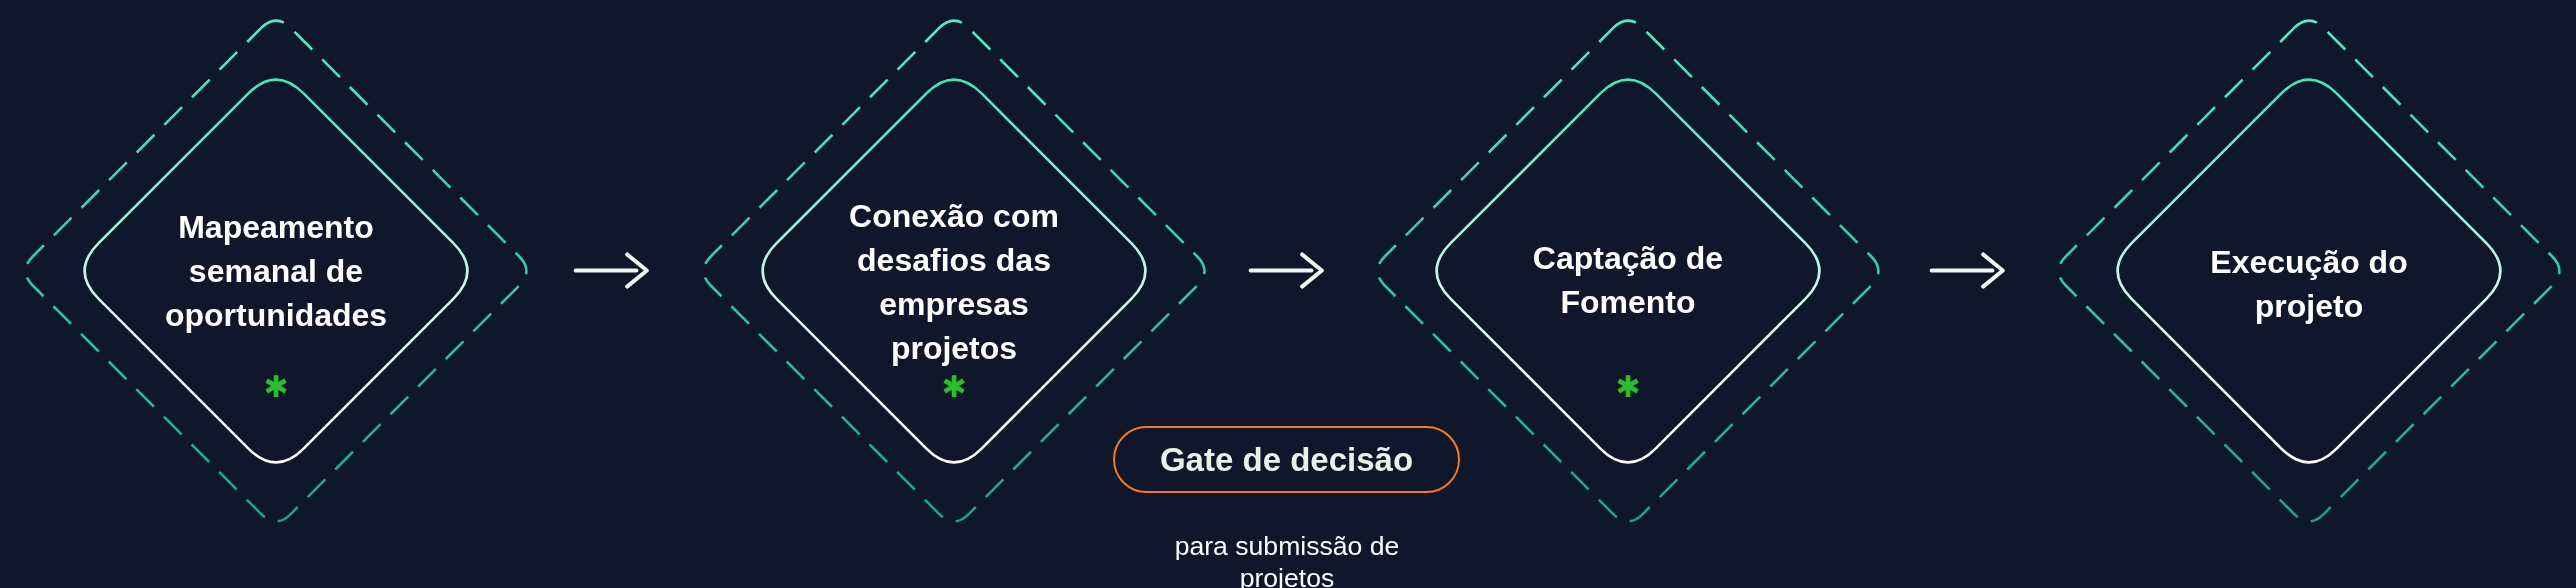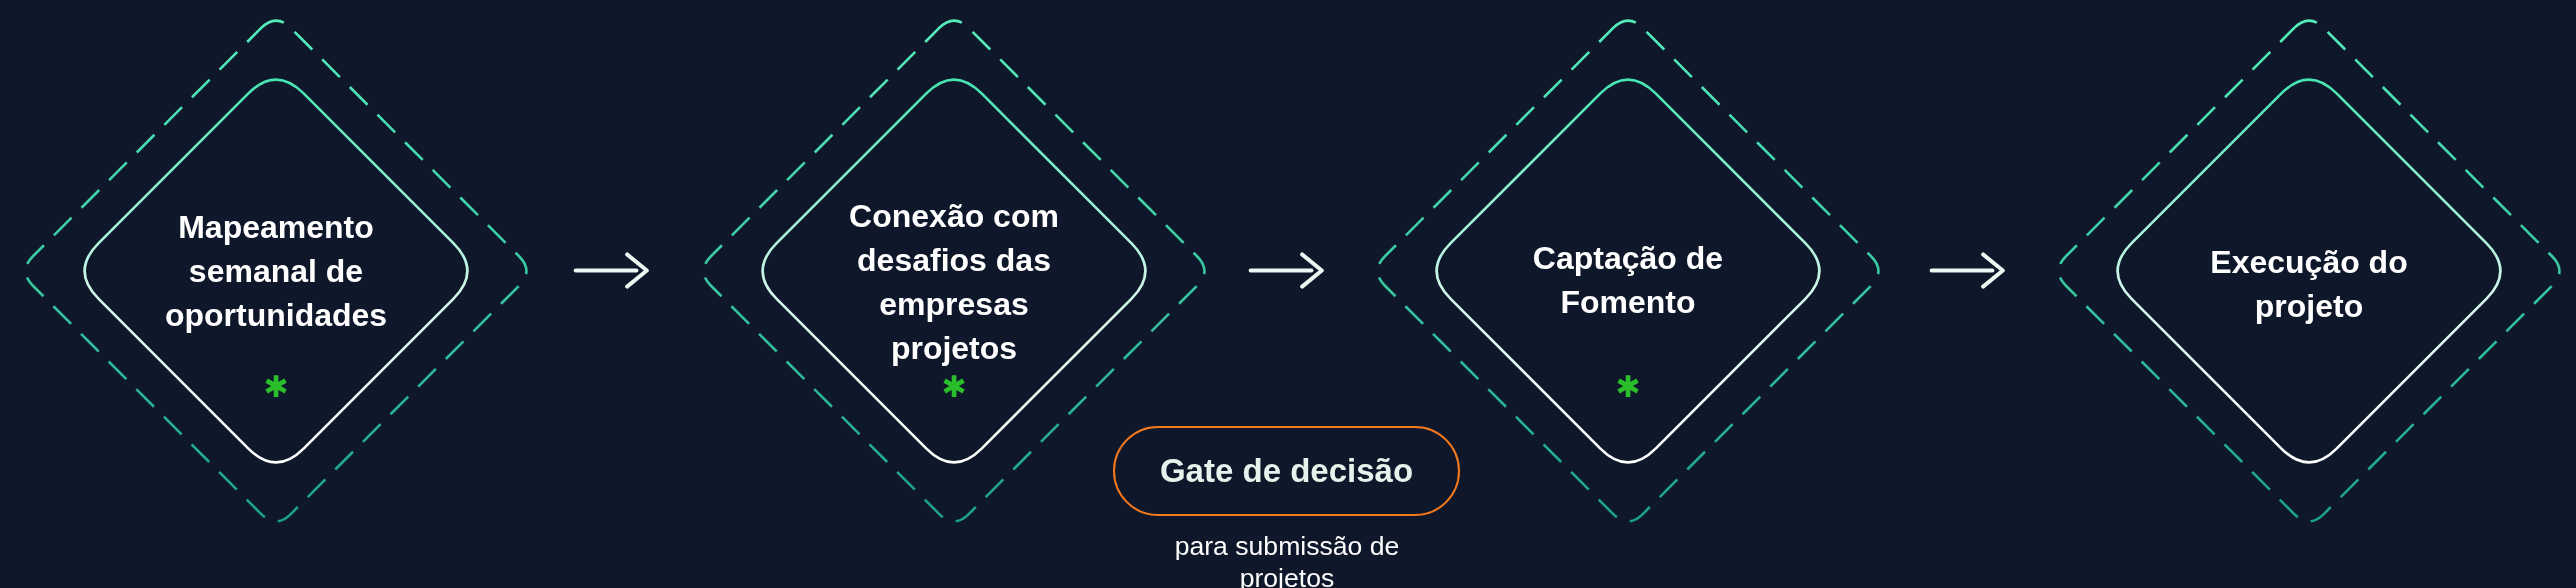--- a/index.html
+++ b/index.html
@@ -91,21 +91,21 @@
     stroke-linecap: round;
     stroke-linejoin: round;
   }
 
   
   .gate {
     position: absolute;
     left: 1113px;
     top: 426px;
     width: 347px;
-    height: 90px;
+    height: 67px;
     box-sizing: border-box;
     border: 2.6px solid #F5791D;
     border-radius: 89px;
     display: flex;
     align-items: center;
     justify-content: center;
   }
   .gate-label {
     font-size: 33px;
     font-weight: bold;

